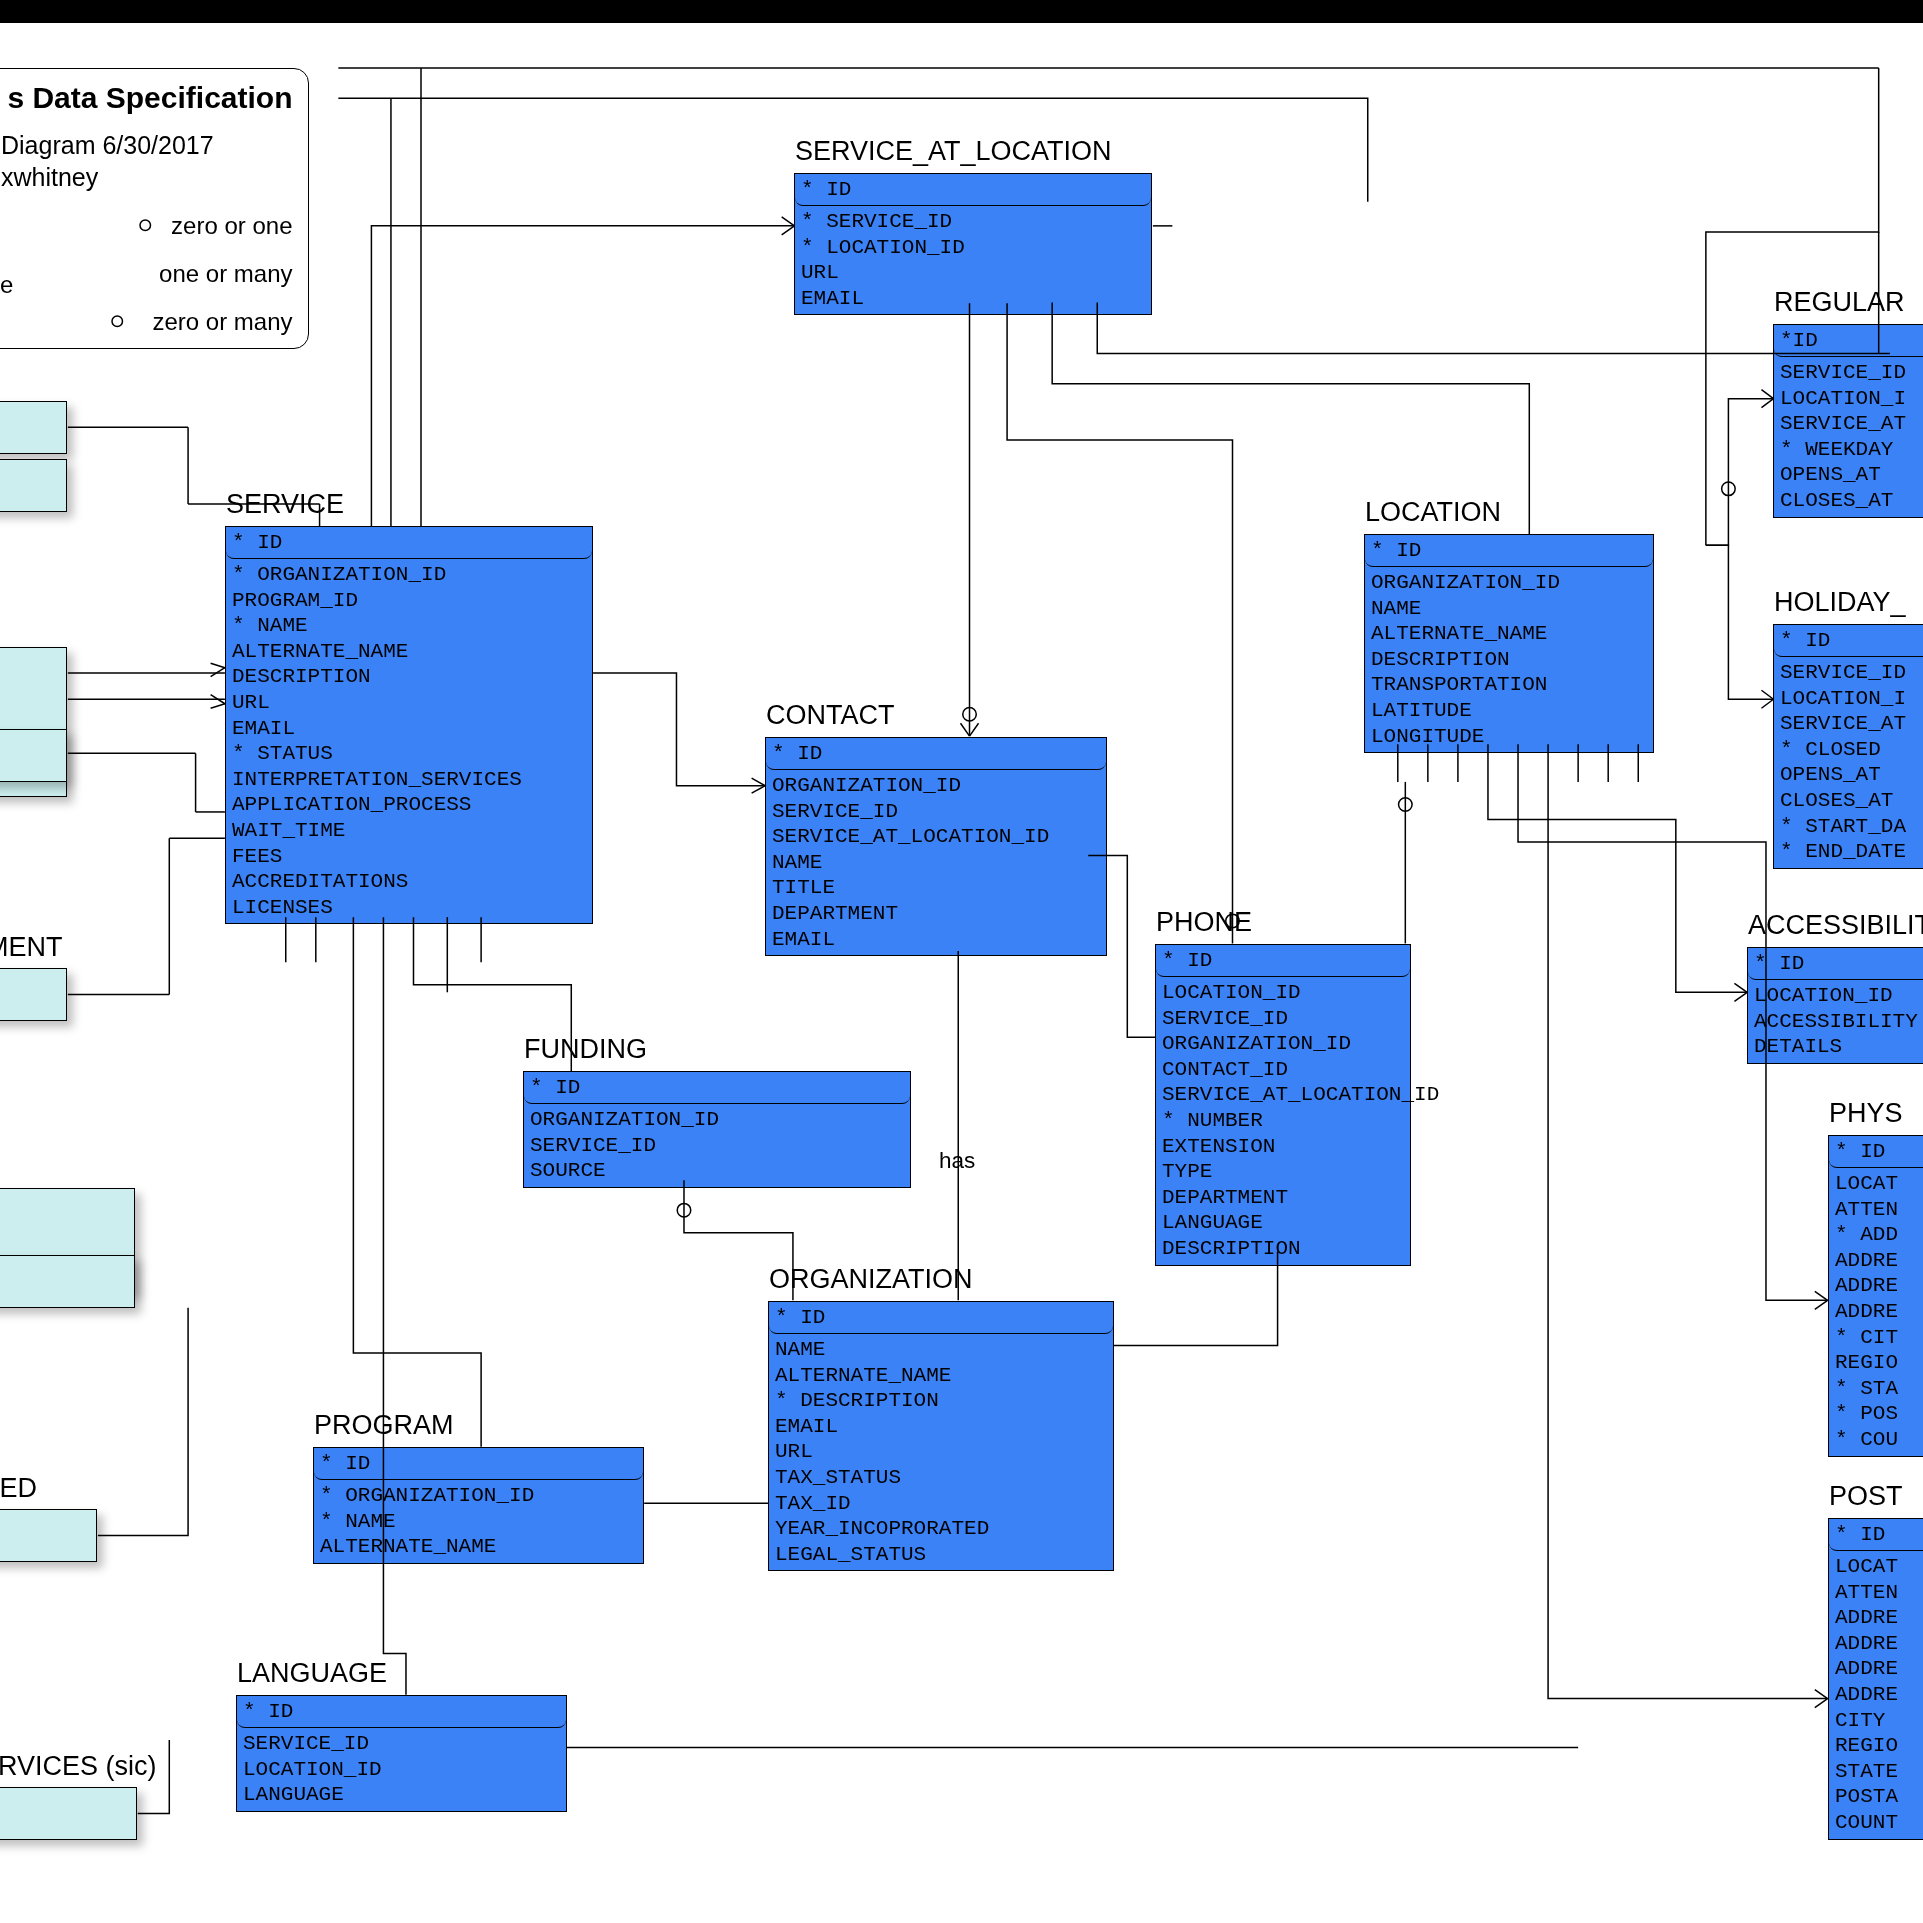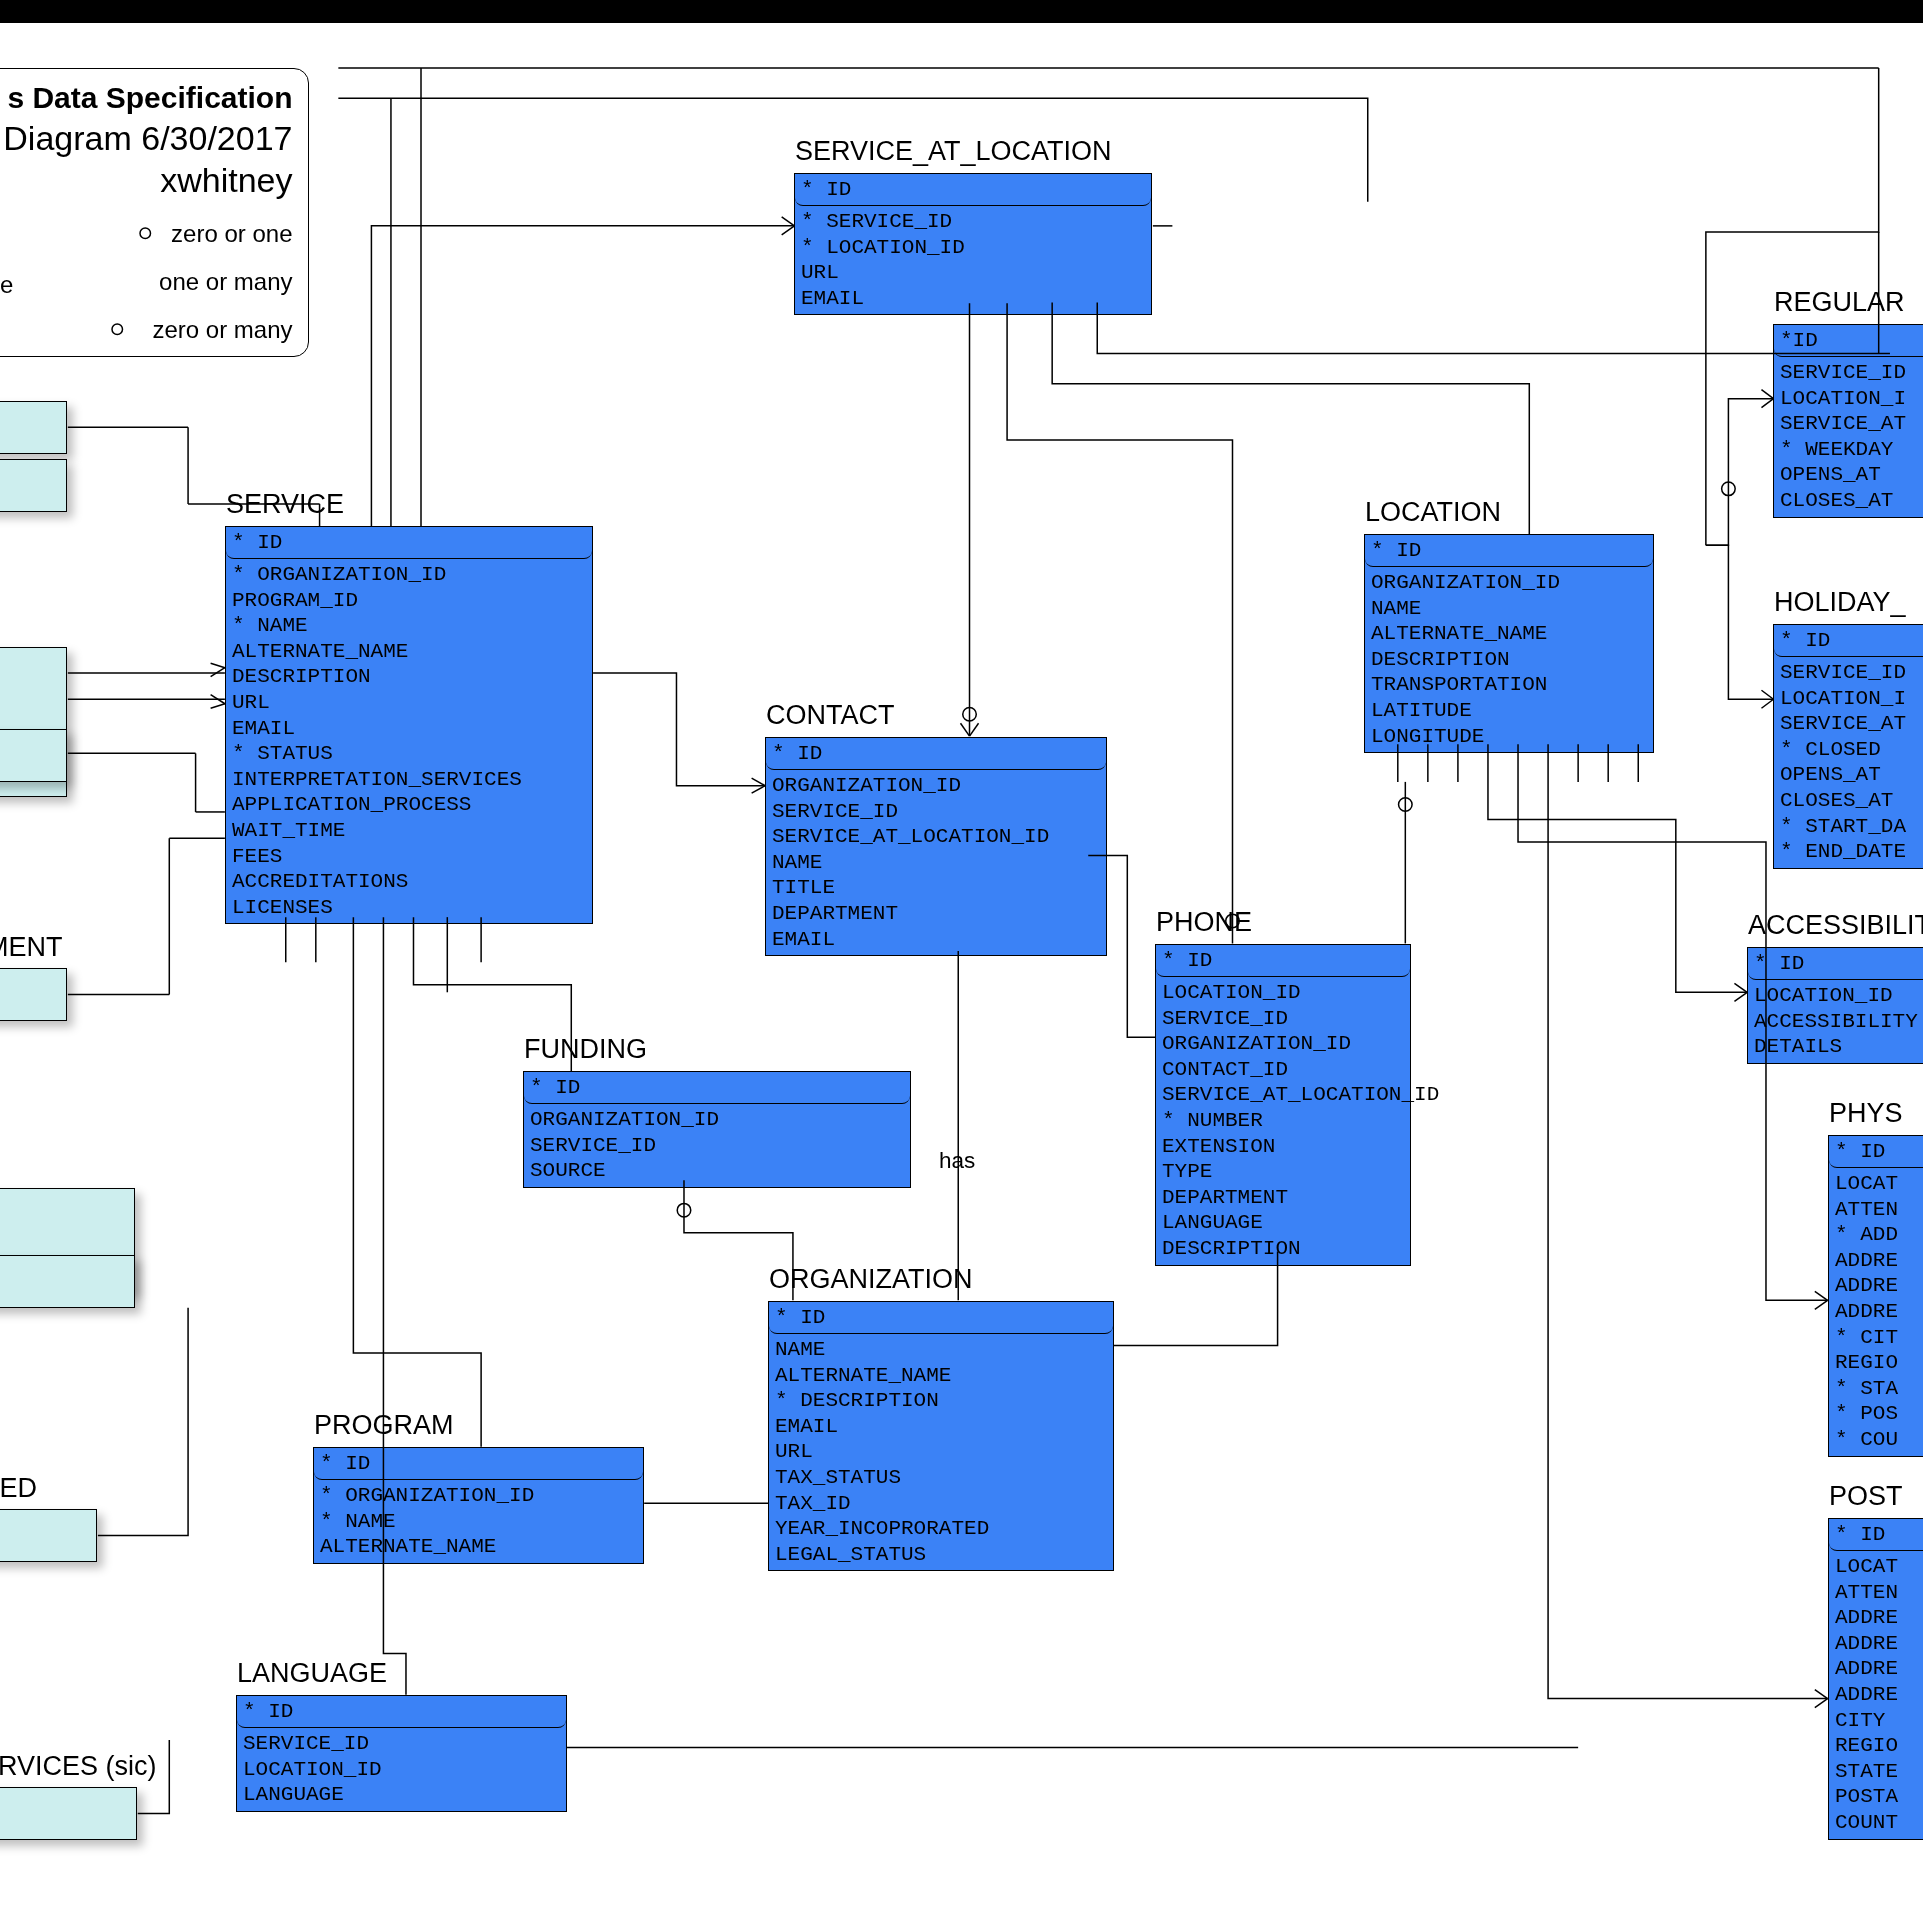--- a/index.html
+++ b/index.html
@@ -52,28 +52,27 @@
     top: 45px;
     left: -22.5px;
     width: 331px;
     border: 1.5px solid #000;
     border-radius: 15px;
     padding: 12px 15px 12px 22.5px;
     background: #fff;
     box-sizing: border-box;
   }
   .title-box h1 {
-    margin: 0 0 4px;
+    margin: 0 0 16px;
     font-size: 30px;
     font-weight: 700;
     text-align: right;
   }
   .title-box .sub {
-    font-size: 34px;
-    text-align: right;
+    font-size: 25px;
     margin-bottom: 3px;
   }
   .legend-row {
     display: flex;
     align-items: center;
     justify-content: flex-end;
     font-size: 24px;
     margin-top: 20px;
   }
   .legend-row .glyph {

